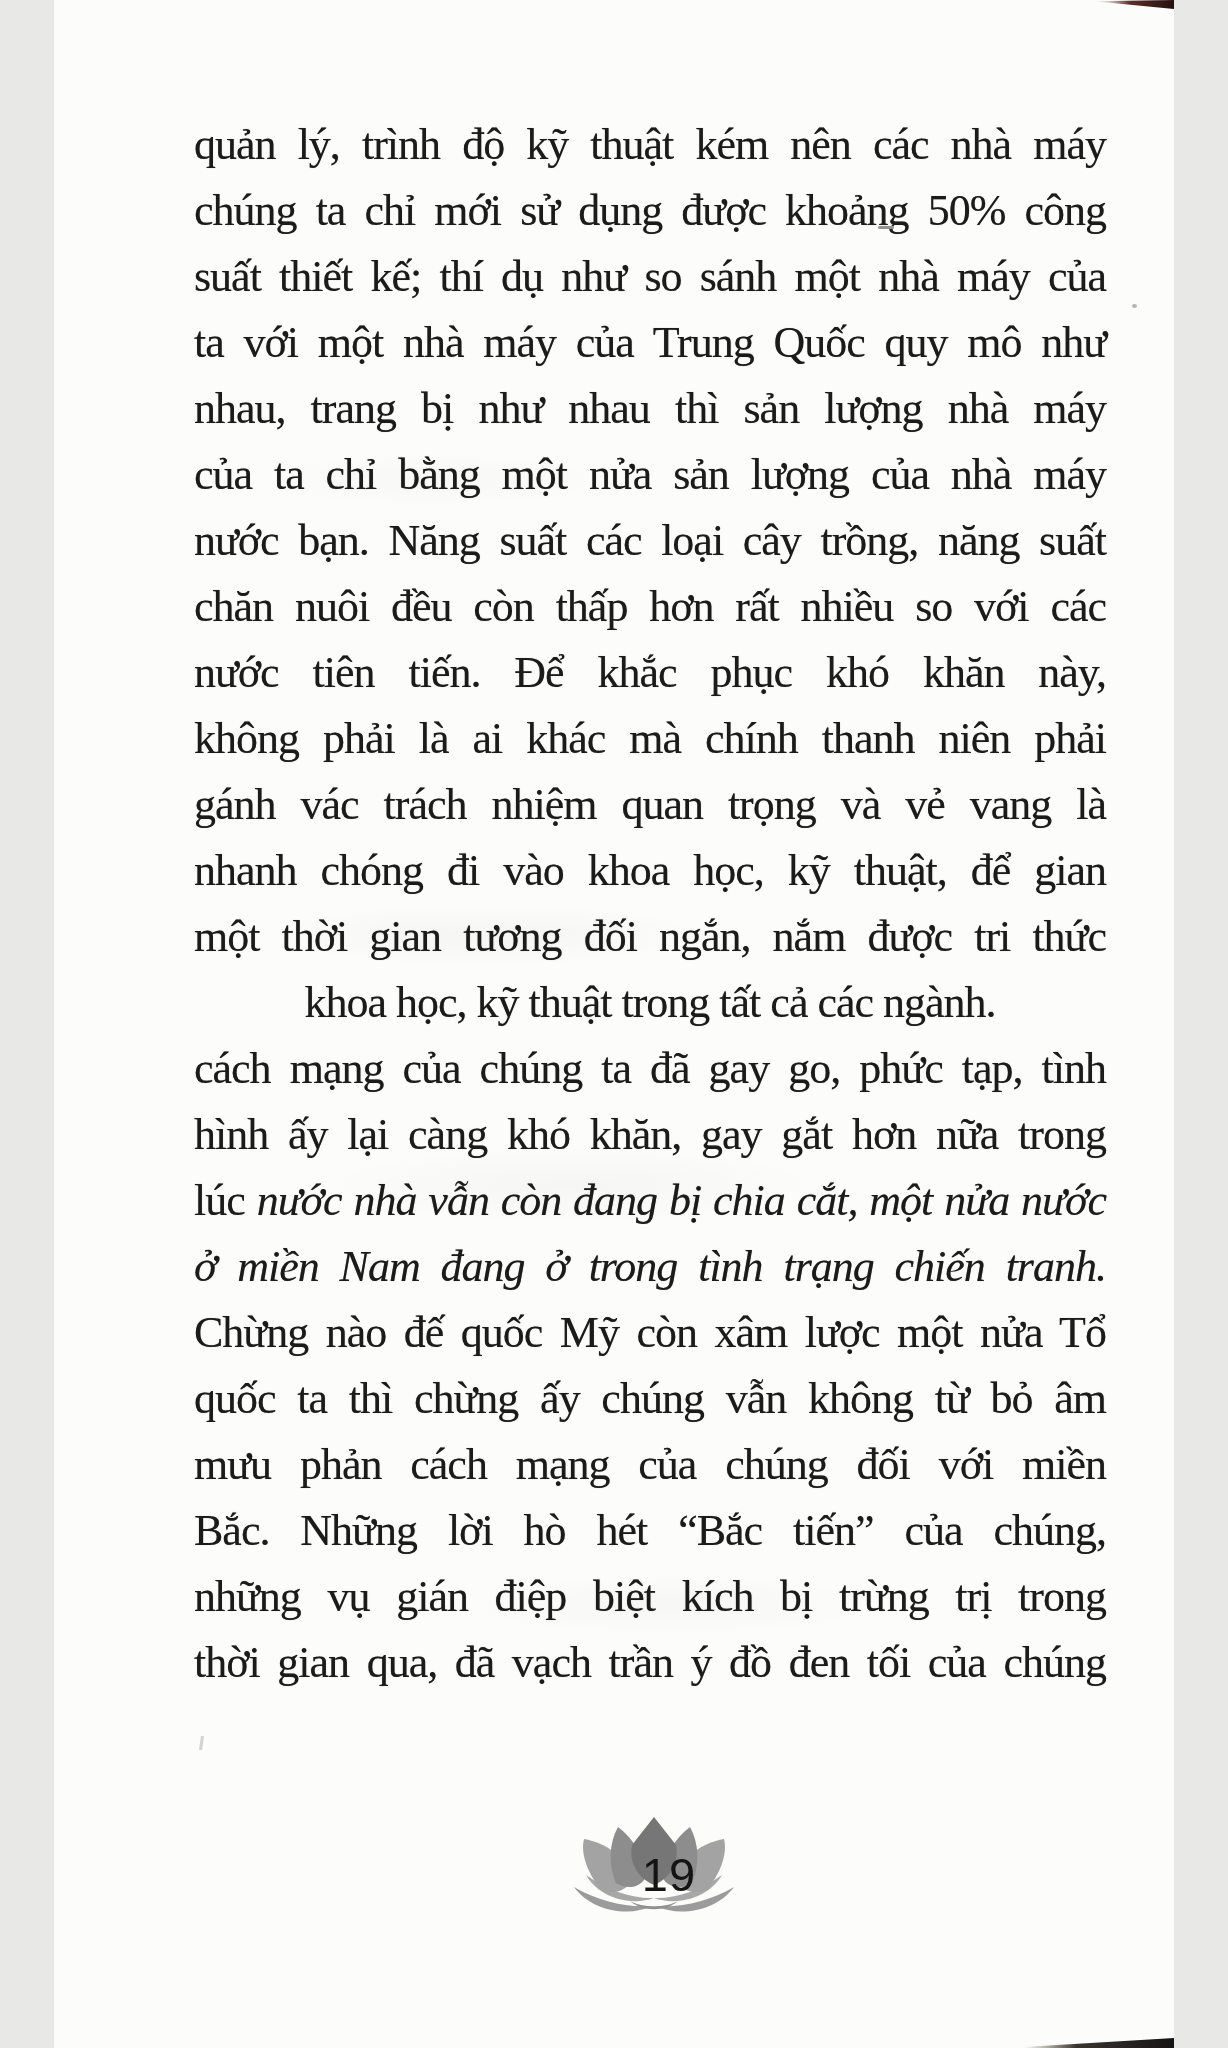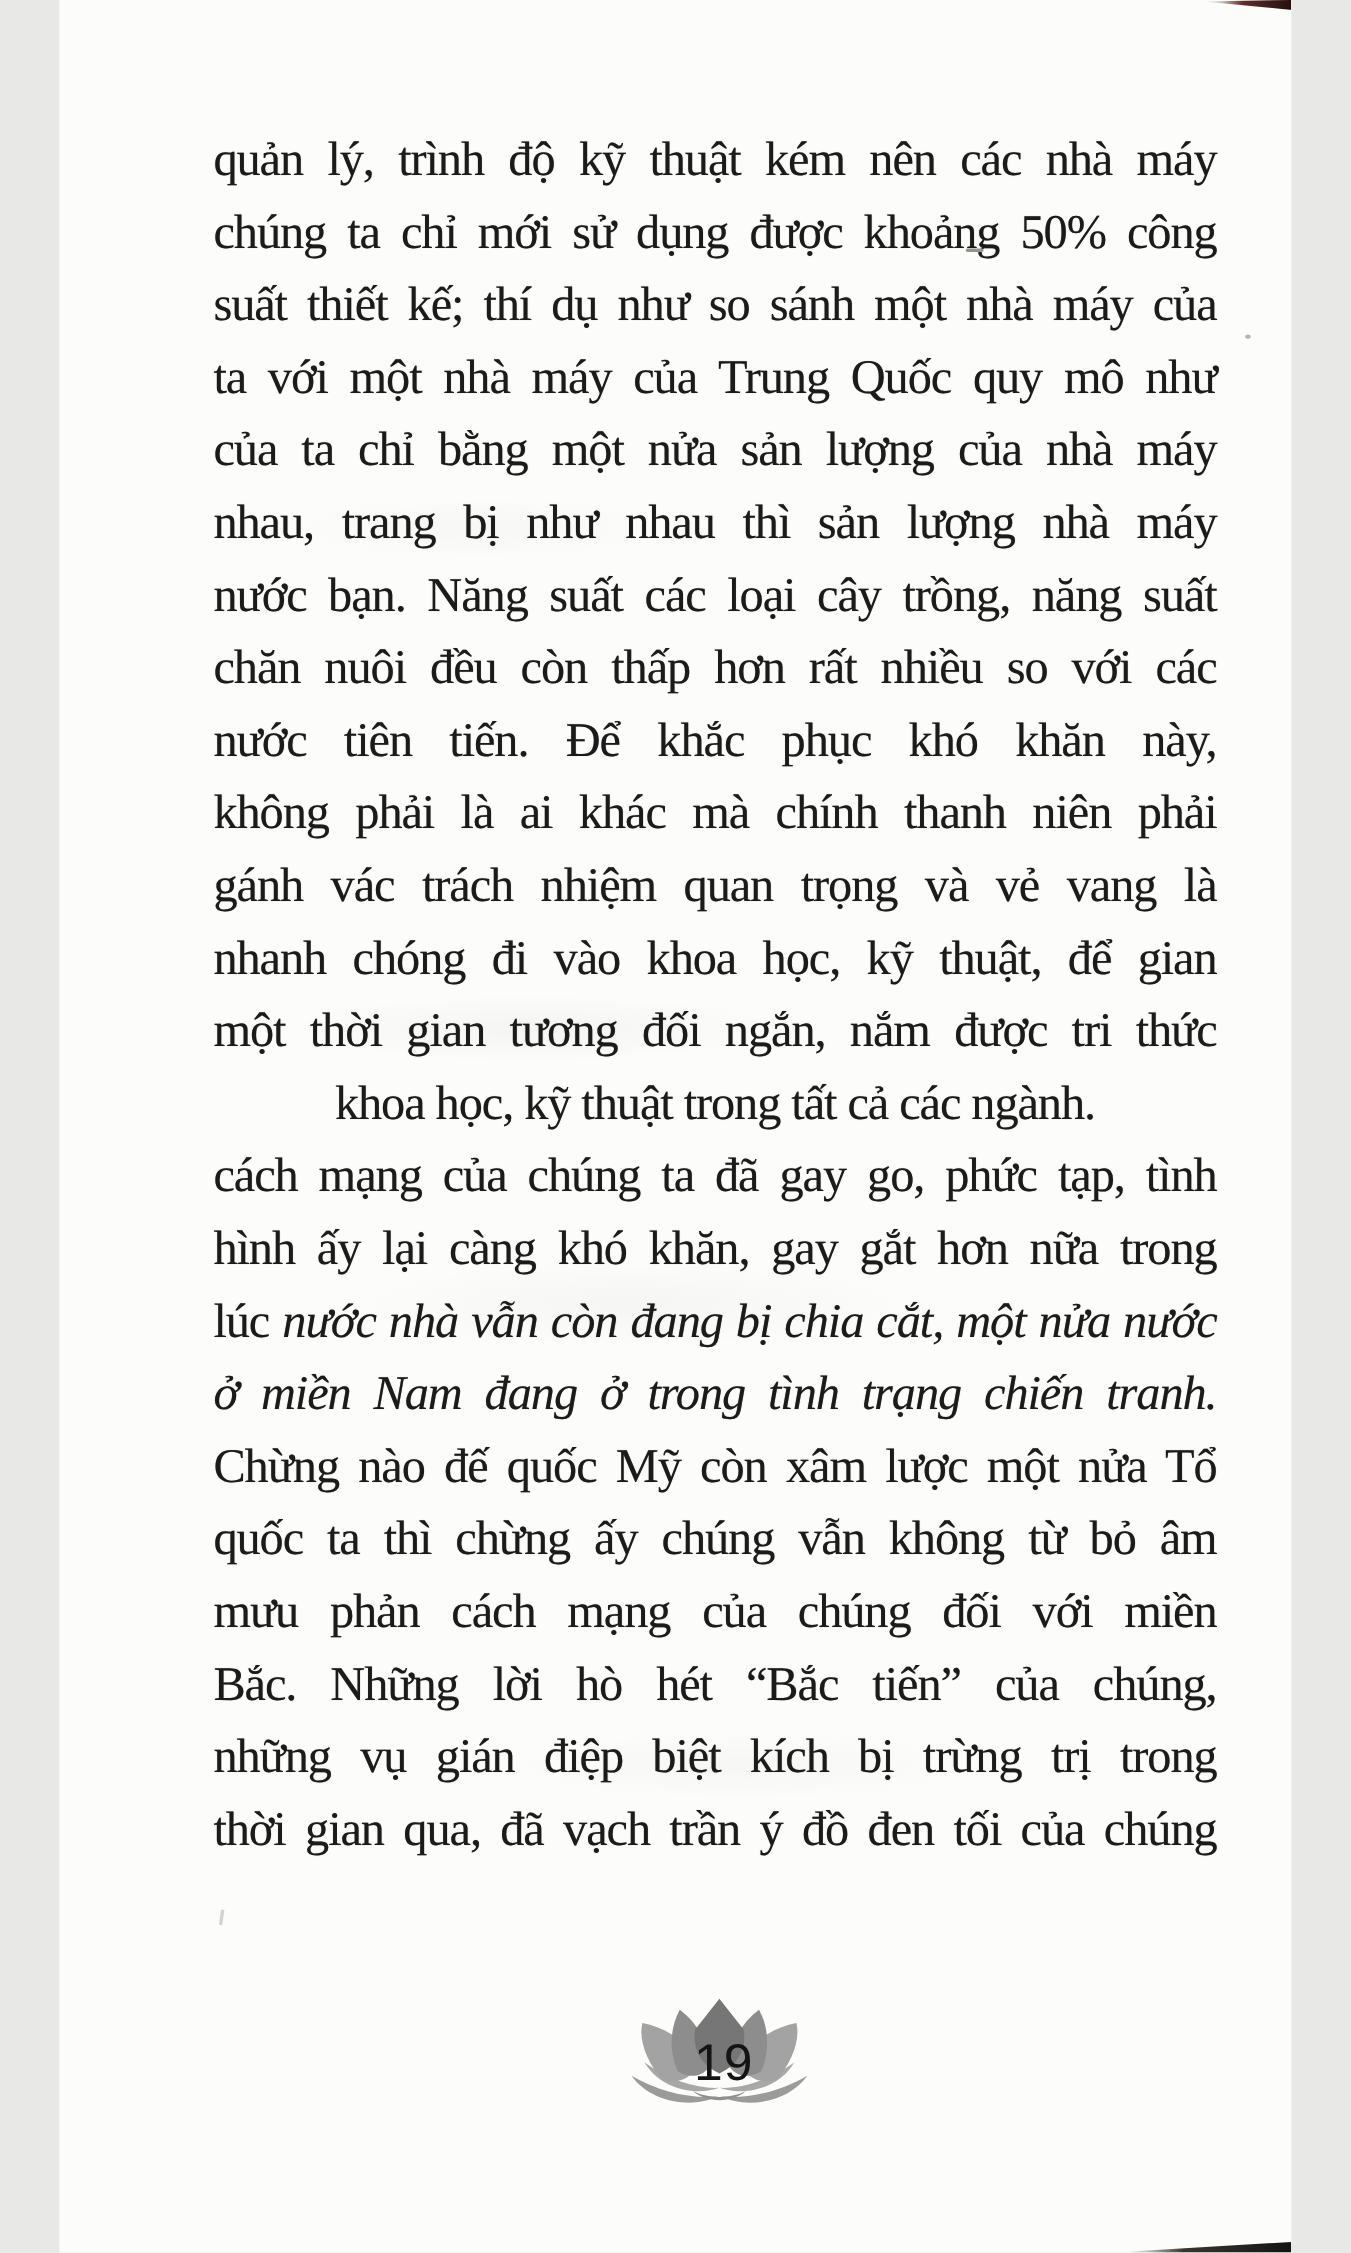--- a/index.html
+++ b/index.html
@@ -43,21 +43,21 @@
   #lotus-wrap {
     position: absolute;
     left: 518px;
     top: 1813px;
     width: 164px;
     height: 118px;
   }
   #lotus-wrap svg { position: absolute; left: 0; top: 0; }
   #page-number {
     position: absolute;
-    left: 4px;
+    left: 15px;
     top: 34px;
     width: 164px;
     text-align: center;
     font-family: "Liberation Sans", sans-serif;
     font-size: 47px;
     font-weight: 500;
     color: #141414;
     letter-spacing: 1px;
   }
   
@@ -100,22 +100,22 @@
 </head>
 <body>
 
 <div id="book-page">
 
   <div id="text-block">
       <div class="line just"><span class="rm">quản lý, trình độ kỹ thuật kém nên các nhà máy</span></div>
       <div class="line just"><span class="rm">chúng ta chỉ mới sử dụng được khoảng 50% công</span></div>
       <div class="line just"><span class="rm">suất thiết kế; thí dụ như so sánh một nhà máy của</span></div>
       <div class="line just"><span class="rm">ta với một nhà máy của Trung Quốc quy mô như</span></div>
+      <div class="line just"><span class="rm">nhau, trang bị như nhau thì sản lượng nhà máy</span></div>
       <div class="line just"><span class="rm">của ta chỉ bằng một nửa sản lượng của nhà máy</span></div>
-      <div class="line just"><span class="rm">nhau, trang bị như nhau thì sản lượng nhà máy</span></div>
       <div class="line just"><span class="rm">nước bạn. Năng suất các loại cây trồng, năng suất</span></div>
       <div class="line just"><span class="rm">chăn nuôi đều còn thấp hơn rất nhiều so với các</span></div>
       <div class="line just"><span class="rm">nước tiên tiến. Để khắc phục khó khăn này,</span></div>
       <div class="line just"><span class="rm">không phải là ai khác mà chính thanh niên phải</span></div>
       <div class="line just"><span class="rm">gánh vác trách nhiệm quan trọng và vẻ vang là</span></div>
       <div class="line just"><span class="rm">nhanh chóng đi vào khoa học, kỹ thuật, để gian</span></div>
       <div class="line just"><span class="rm">một thời gian tương đối ngắn, nắm được tri thức</span></div>
       <div class="line"><span class="rm">khoa học, kỹ thuật trong tất cả các ngành.</span></div>
       <div class="line just"><span class="rm">cách mạng của chúng ta đã gay go, phức tạp, tình</span></div>
       <div class="line just"><span class="rm">hình ấy lại càng khó khăn, gay gắt hơn nữa trong</span></div>

